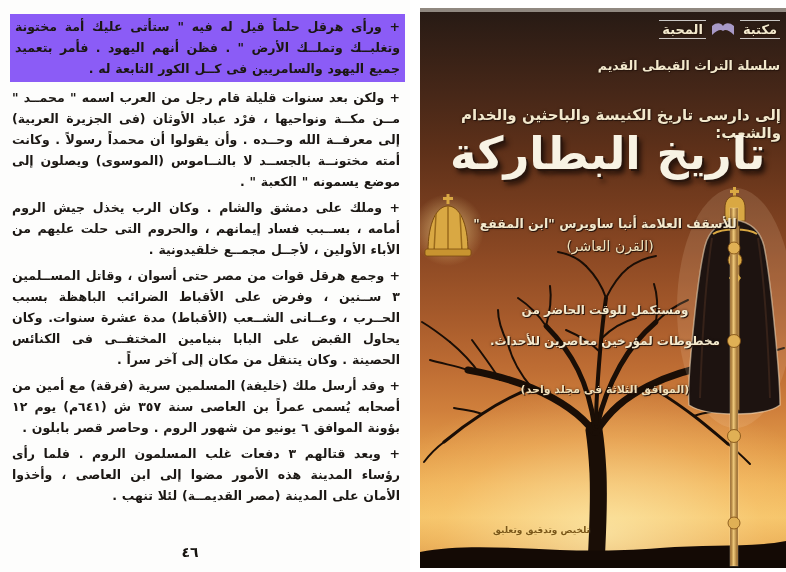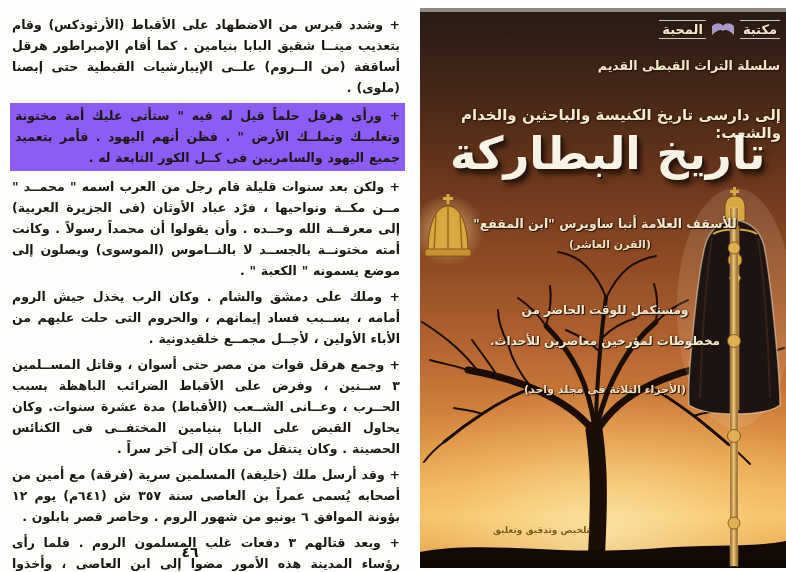--- a/index.html
+++ b/index.html
@@ -59,21 +59,21 @@
   .dedication { top:98px; right:5px; font-size:15px; font-weight:bold;
     letter-spacing:.2px; }
   .title {
     top:120px; left:30px; right:8px; text-align:left;
     font-size:45px; font-weight:bold; color:#f8f3e4; line-height:1.15;
     text-shadow:2px 2px 0 #2a160d, 4px 5px 5px rgba(20,10,5,.75);
   }
   .author  { top:208px; left:14px; right:10px; text-align:center;
     font-size:12.5px; font-weight:bold; }
   .century { top:230px; left:24px; right:10px; text-align:center;
-    font-size:11px; font-weight:bold; color:#f0e2bd; }
+    font-size:14px; font-weight:normal; color:#f0e2bd; }
   .latin {
     top:252px; left:0; width:316px; text-align:center; direction:ltr;
     font-family:"Liberation Serif", serif; font-weight:bold; font-size:14px;
     color:#33291a; text-shadow:0 1px 1px rgba(255,220,170,.35);
   }
   .sub1   { top:295px; left:14px; right:10px; text-align:center;
     font-size:12px; font-weight:bold; }
   .sub2   { top:326px; left:14px; right:10px; text-align:center;
     font-size:12px; font-weight:bold; }
   .volume { top:375px; left:14px; right:10px; text-align:center;
@@ -83,21 +83,20 @@
     text-shadow:0 0 2px rgba(255,232,160,.85); }
   .credits2 { top:533px; left:2px; width:176px; text-align:center;
     font-size:10px; font-weight:bold; color:#2e2410;
     text-shadow:0 0 3px rgba(255,232,160,.9); }
 </style>
 </head>
 <body>
 
 <div class="left-page">
   <div class="text-col">
-    <div class="para">+ وشدد قيرس من الاضطهاد على الأقباط (الأرثوذكس) وقام بتعذيب مينــا شقيق البابا بنيامين . كما أقام الإمبراطور هرقل أساقفة (من الــروم) علــى الإيبارشيات القبطية حتى إبصنا (ملوى) .</div>
     <div class="para hl">+ ورأى هرقل حلماً قيل له فيه " ستأتى عليك أمة مختونة وتغلبــك وتملــك الأرض " . فظن أنهم اليهود . فأمر بتعميد جميع اليهود والسامريين فى كــل الكور التابعة له .</div>
     <div class="para">+ ولكن بعد سنوات قليلة قام رجل من العرب اسمه " محمــد " مــن مكــة ونواحيها ، فرْد عباد الأوثان (فى الجزيرة العربية) إلى معرفــة الله وحــده . وأن يقولوا أن محمداً رسولاً . وكانت أمته مختونــة بالجســد لا بالنــاموس (الموسوى) ويصلون إلى موضع يسمونه " الكعبة " .</div>
     <div class="para">+ وملك على دمشق والشام . وكان الرب يخذل جيش الروم أمامه ، بســبب فساد إيمانهم ، والحروم التى حلت عليهم من الأباء الأولين ، لأجــل مجمــع خلقيدونية .</div>
     <div class="para">+ وجمع هرقل قوات من مصر حتى أسوان ، وقاتل المســلمين ٣ ســنين ، وفرض على الأقباط الضرائب الباهظة بسبب الحــرب ، وعــانى الشــعب (الأقباط) مدة عشرة سنوات. وكان يحاول القبض على البابا بنيامين المختفــى فى الكنائس الحصينة . وكان يتنقل من مكان إلى آخر سراً .</div>
     <div class="para">+ وقد أرسل ملك (خليفة) المسلمين سرية (فرقة) مع أمين من أصحابه يُسمى عمراً بن العاصى سنة ٣٥٧ ش (٦٤١م) يوم ١٢ بؤونة الموافق ٦ يونيو من شهور الروم . وحاصر قصر بابلون .</div>
     <div class="para">+ وبعد قتالهم ٣ دفعات غلب المسلمون الروم . فلما رأى رؤساء المدينة هذه الأمور مضوا إلى ابن العاصى ، وأخذوا الأمان على المدينة (مصر القديمــة) لئلا تنهب .</div>
   </div>
   <div class="page-num">٤٦</div>
 </div>
 
@@ -202,15 +201,15 @@
     <span class="word">المحبة</span>
   </div>
 
   <div class="cover-text series">سلسلة التراث القبطى القديم</div>
   <div class="cover-text dedication">إلى دارسى تاريخ الكنيسة والباحثين والخدام والشعب:</div>
   <div class="cover-text title">تاريخ البطاركة</div>
   <div class="cover-text author">للأسقف العلامة أنبا ساويرس "ابن المقفع"</div>
   <div class="cover-text century">(القرن العاشر)</div>
   <div class="cover-text sub1">ومستكمل للوقت الحاضر من</div>
   <div class="cover-text sub2">مخطوطات لمؤرخين معاصرين للأحداث.</div>
-  <div class="cover-text volume">(الأجزاء الثلاثة فى مجلد واحد)</div>
+  <div class="cover-text volume">(الموافق الثلاثة فى مجلد واحد)</div>
   <div class="cover-text credits1">تلخيص وتدقيق وتعليق</div>
 </div>
 
 </body></html>

